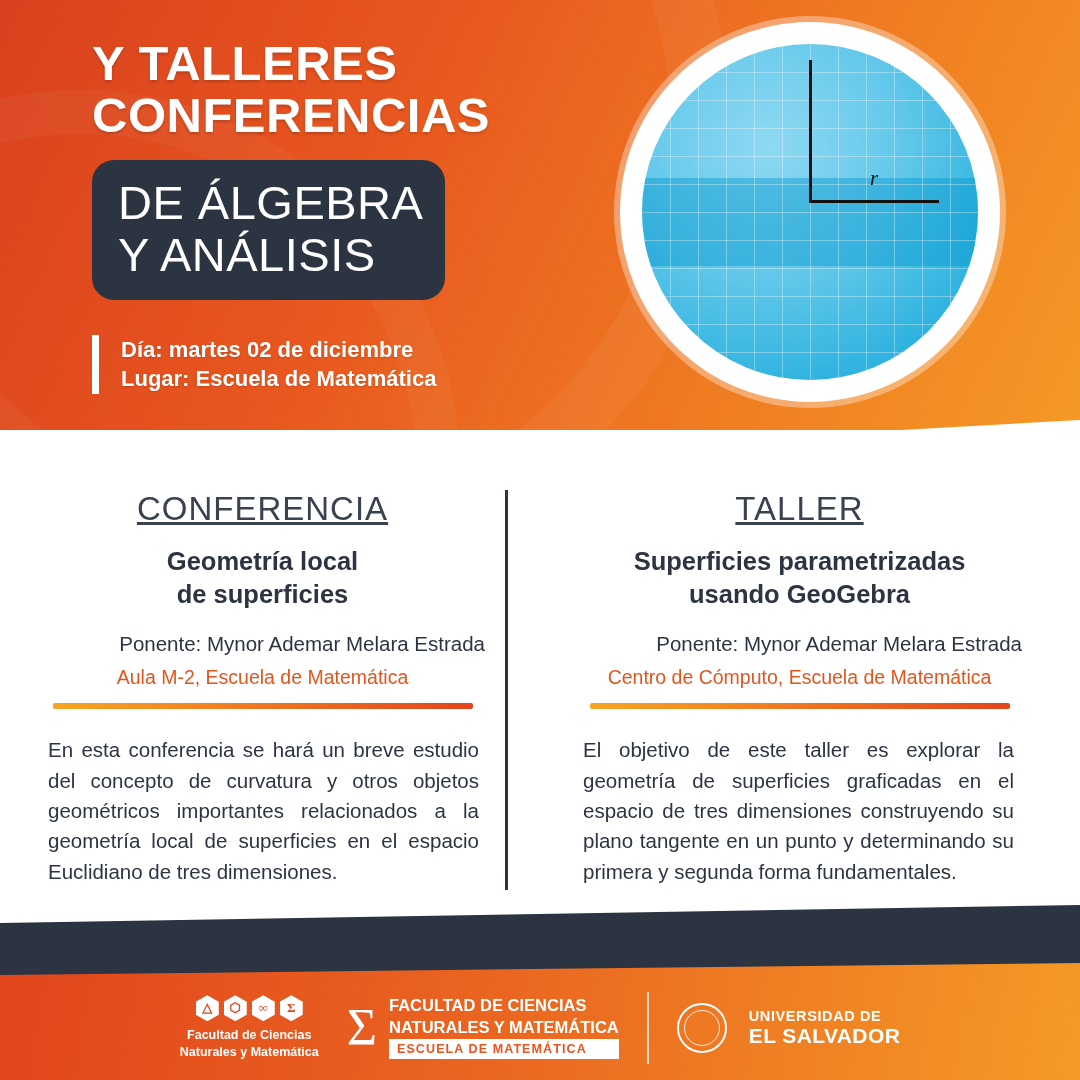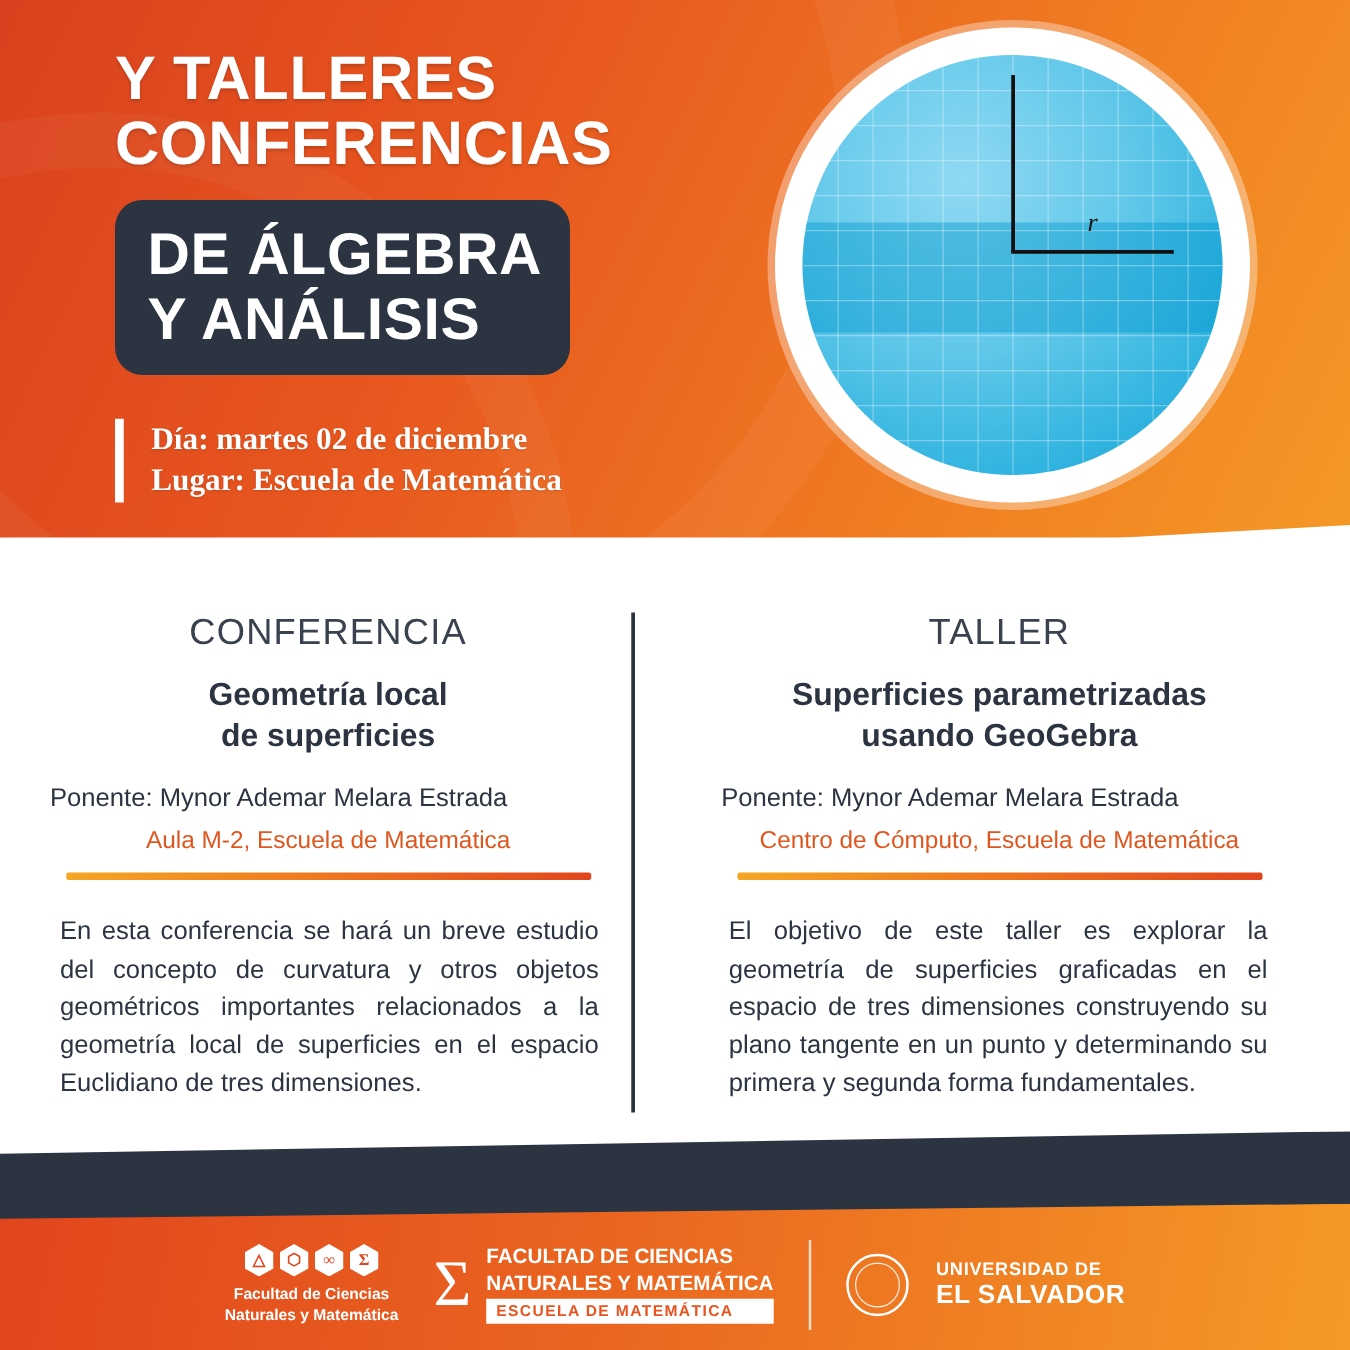--- a/index.html
+++ b/index.html
@@ -56,39 +56,38 @@
   .title-badge {
     margin-top: 18px;
     background: #2c3441;
     border-radius: 22px;
     padding: 17px 22px 20px 26px;
     display: inline-block;
   }
   .title-badge .b-line {
     color: #ffffff;
     font-size: 47px;
-    font-weight: bold;
+    font-weight: normal;
     line-height: 1.1;
     letter-spacing: 0.5px;
   }
 
   
   .details {
     position: absolute;
     top: 335px; left: 92px;
     padding-left: 22px;
     border-left: 7px solid #ffffff;
   }
   .details div {
     color: #ffffff;
-    font-size: 25px;
+    font-size: 22px;
     font-weight: bold;
     line-height: 1.33;
     text-shadow: 0 1px 2px rgba(0,0,0,0.15);
-    font-family: Liberation Serif, serif;
   }
 
   
   .sphere-wrap {
     position: absolute;
     top: 22px; left: 620px;
     width: 380px; height: 380px;
     border-radius: 50%;
     background: #ffffff;
     box-shadow: 0 0 0 6px rgba(255,255,255,0.35);
@@ -143,35 +142,36 @@
   }
   .col {
     position: absolute;
     top: 490px;
     width: 445px;
   }
   .col-left { left: 40px; }
   .col-right { left: 560px; margin-left: 17px; }
   .col-head {
     text-align: center;
-    font-size: 29px;
+    font-size: 33px;
     color: #3a4250;
     letter-spacing: 1px;
     font-weight: normal;
+    text-decoration: underline;
   }
   .col-title {
     text-align: center;
     margin-top: 17px;
     font-size: 25.5px;
     font-weight: bold;
     color: #2c3441;
     line-height: 1.28;
   }
   .col-speaker {
-    text-align: left;
+    text-align: right;
     margin-top: 22px;
     font-size: 20.5px;
     color: #2c3441;
   }
   .col-place {
     text-align: center;
     margin-top: 10px;
     font-size: 19.5px;
     color: #e0561f;
   }

